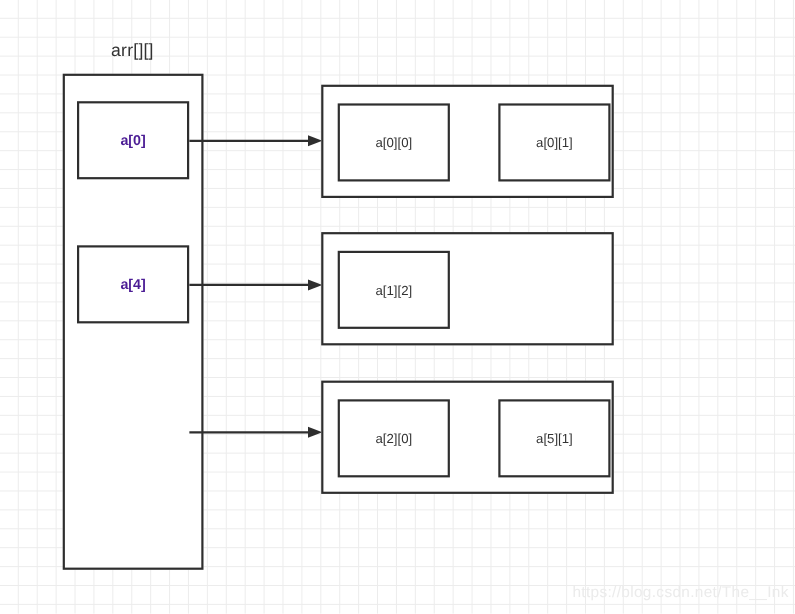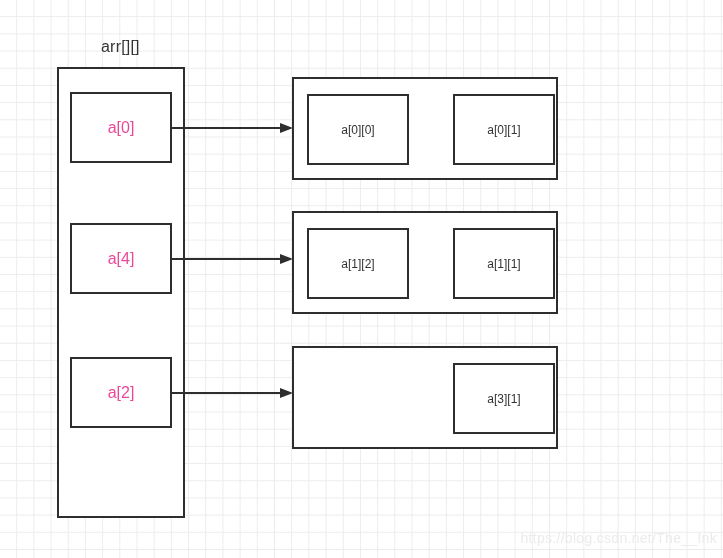--- a/index.html
+++ b/index.html
@@ -50,23 +50,24 @@
 
   
   .cell {
     position: absolute;
     box-sizing: border-box;
     border: 2px solid #2e2e2e;
     background: #ffffff;
     display: flex;
     align-items: center;
     justify-content: center;
-    font-size: 16px;
-    color: #ec4899;
+    font-size: 13px;
+    color: #4c1d95;
     white-space: nowrap;
+    font-weight: bold;
   }
 
   
   .left-cell {
     left: 70px;
     width: 102px;
     height: 71px;
   }
   #cell-a0 { top: 92px; }
   #cell-a1 { top: 223px; }
@@ -133,21 +134,20 @@
 <div id="canvas">
 
   <div class="top-label">arr[][]</div>
 
   <div class="outer-box" id="left-container"></div>
 
   <div class="cell left-cell" id="cell-a0">a[0]</div>
 
   <div class="cell left-cell" id="cell-a1">a[4]</div>
 
-  <div class="cell left-cell" id="cell-a2">a[2]</div>
 
   <svg class="arrow" id="arrow-0" viewBox="0 0 121 12">
     <line x1="0" y1="6" x2="108" y2="6" stroke="#2e2e2e" stroke-width="2"></line>
     <polygon points="108,1 121,6 108,11" fill="#2e2e2e"></polygon>
   </svg>
 
   <svg class="arrow" id="arrow-1" viewBox="0 0 121 12">
     <line x1="0" y1="6" x2="108" y2="6" stroke="#2e2e2e" stroke-width="2"></line>
     <polygon points="108,1 121,6 108,11" fill="#2e2e2e"></polygon>
   </svg>
@@ -157,22 +157,22 @@
     <polygon points="108,1 121,6 108,11" fill="#2e2e2e"></polygon>
   </svg>
 
   <div class="row-container" id="row-0">
     <div class="row-cell col-0">a[0][0]</div>
     <div class="row-cell col-1">a[0][1]</div>
   </div>
 
   <div class="row-container" id="row-1">
     <div class="row-cell col-0">a[1][2]</div>
-    <div class="row-cell col-1">a[1][1]</div>
   </div>
 
   <div class="row-container" id="row-2">
-    <div class="row-cell col-1">a[3][1]</div>
+    <div class="row-cell col-0">a[2][0]</div>
+    <div class="row-cell col-1">a[5][1]</div>
   </div>
 
   <div class="watermark">https://blog.csdn.net/The__Ink</div>
 
 </div>
 
 </body></html>

